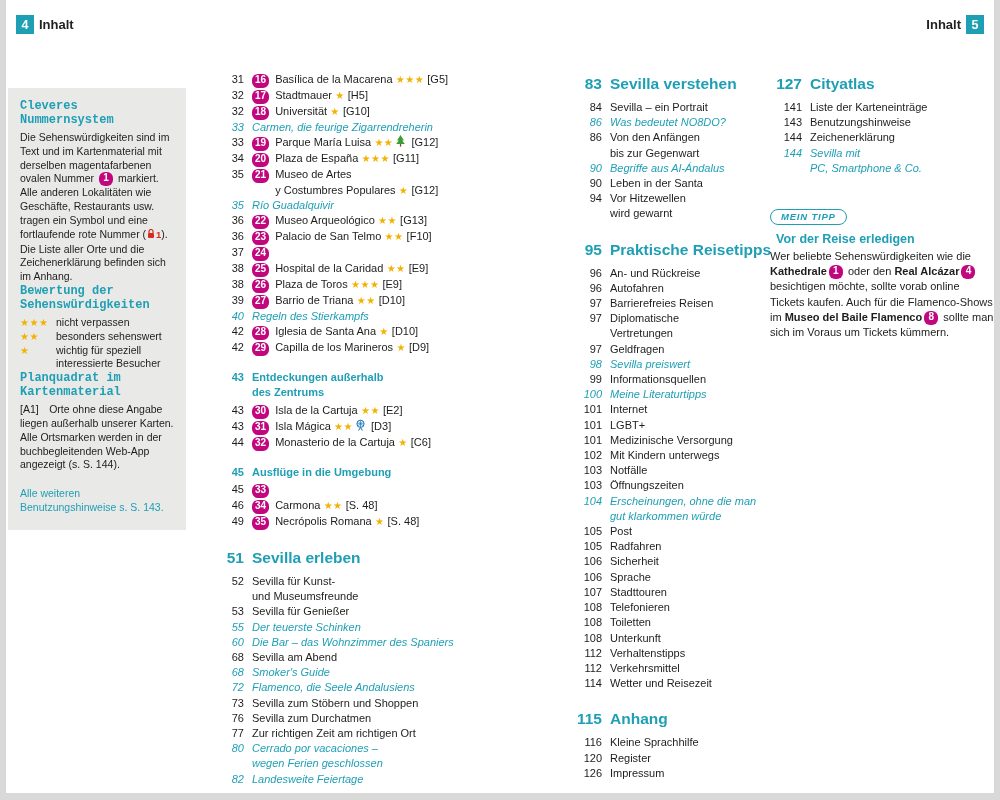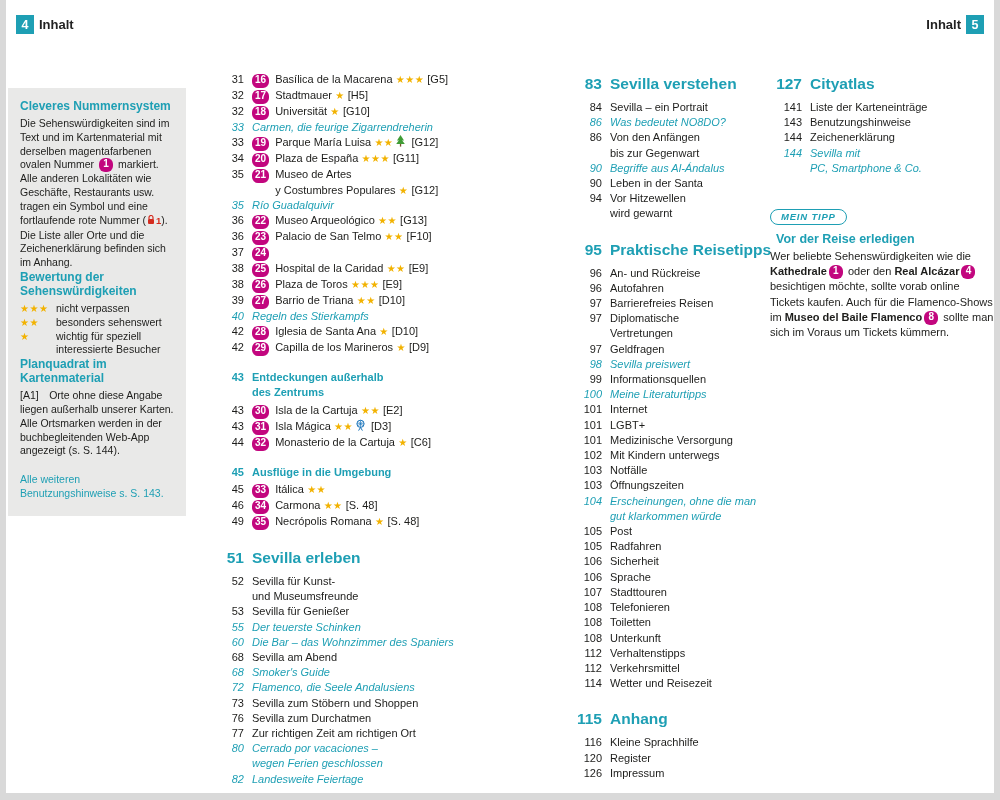--- a/index.html
+++ b/index.html
@@ -7,21 +7,21 @@
   }
   *{box-sizing:border-box;}
   html,body{margin:0;padding:0;}
   body{width:1000px;height:800px;background:#d9d9d9;font-family:"Liberation Sans",sans-serif;color:var(--text);position:relative;overflow:hidden;}
   .page{position:absolute;left:6px;right:6px;top:0;bottom:7px;background:#fff;overflow:hidden;}
   .hdr{position:absolute;top:15px;left:10px;right:10px;display:flex;justify-content:space-between;align-items:center;}
   .hdr-group{display:flex;align-items:center;gap:5px;}
   .pgbox{width:18px;height:19px;background:var(--teal);color:#fff;font-weight:bold;font-size:12.5px;display:flex;align-items:center;justify-content:center;}
   .hdr-label{font-weight:bold;font-size:13px;color:#222;}
   .sidebar{position:absolute;left:2px;top:88px;width:178px;background:#E9E9E8;padding:11px 12px 15px;}
-  .sb-h{color:var(--teal);font-weight:bold;font-size:12px;line-height:14px;margin:0 0 4px;}
+  .sb-h{color:var(--teal);font-weight:bold;font-size:12px;line-height:14px;margin:0 0 4px;font-family:Liberation Mono, monospace;}
   .sb-h:first-child{margin-top:0;}
   .sb-p{font-size:10.5px;line-height:13.8px;}
   .rate-row{display:flex;font-size:10.5px;line-height:13.8px;}
   .rate-stars{width:36px;color:var(--star);font-size:10px;flex:none;letter-spacing:.5px;}
   .rate-label{flex:1;}
   .sb-note{color:var(--teal);font-size:10.5px;line-height:13.8px;margin-top:15px;}
   .col{position:absolute;top:72px;}
   #col1{left:200px;width:312px;}
   #col2{left:558px;width:235px;}
   #col3{left:758px;width:236px;}
@@ -195,21 +195,20 @@
         <span class="t">Monasterio de la Cartuja<span class="stars"> ★</span><span class="grid"> [C6]</span></span>
       </div>
       <div class="gap" style="height: 14px;"></div>
       <div class="row sub">
         <span class="pg">45</span>
         <span class="t">Ausflüge in die Umgebung</span>
       </div>
       <div class="row">
         <span class="pg">45</span>
         <span class="badge">33</span>
-        <span class="t">Itálica<span class="stars"> ★★</span></span>
       </div>
       <div class="row">
         <span class="pg">46</span>
         <span class="badge">34</span>
         <span class="t">Carmona<span class="stars"> ★★</span><span class="grid"> [S. 48]</span></span>
       </div>
       <div class="row">
         <span class="pg">49</span>
         <span class="badge">35</span>
         <span class="t">Necrópolis Romana<span class="stars"> ★</span><span class="grid"> [S. 48]</span></span>

